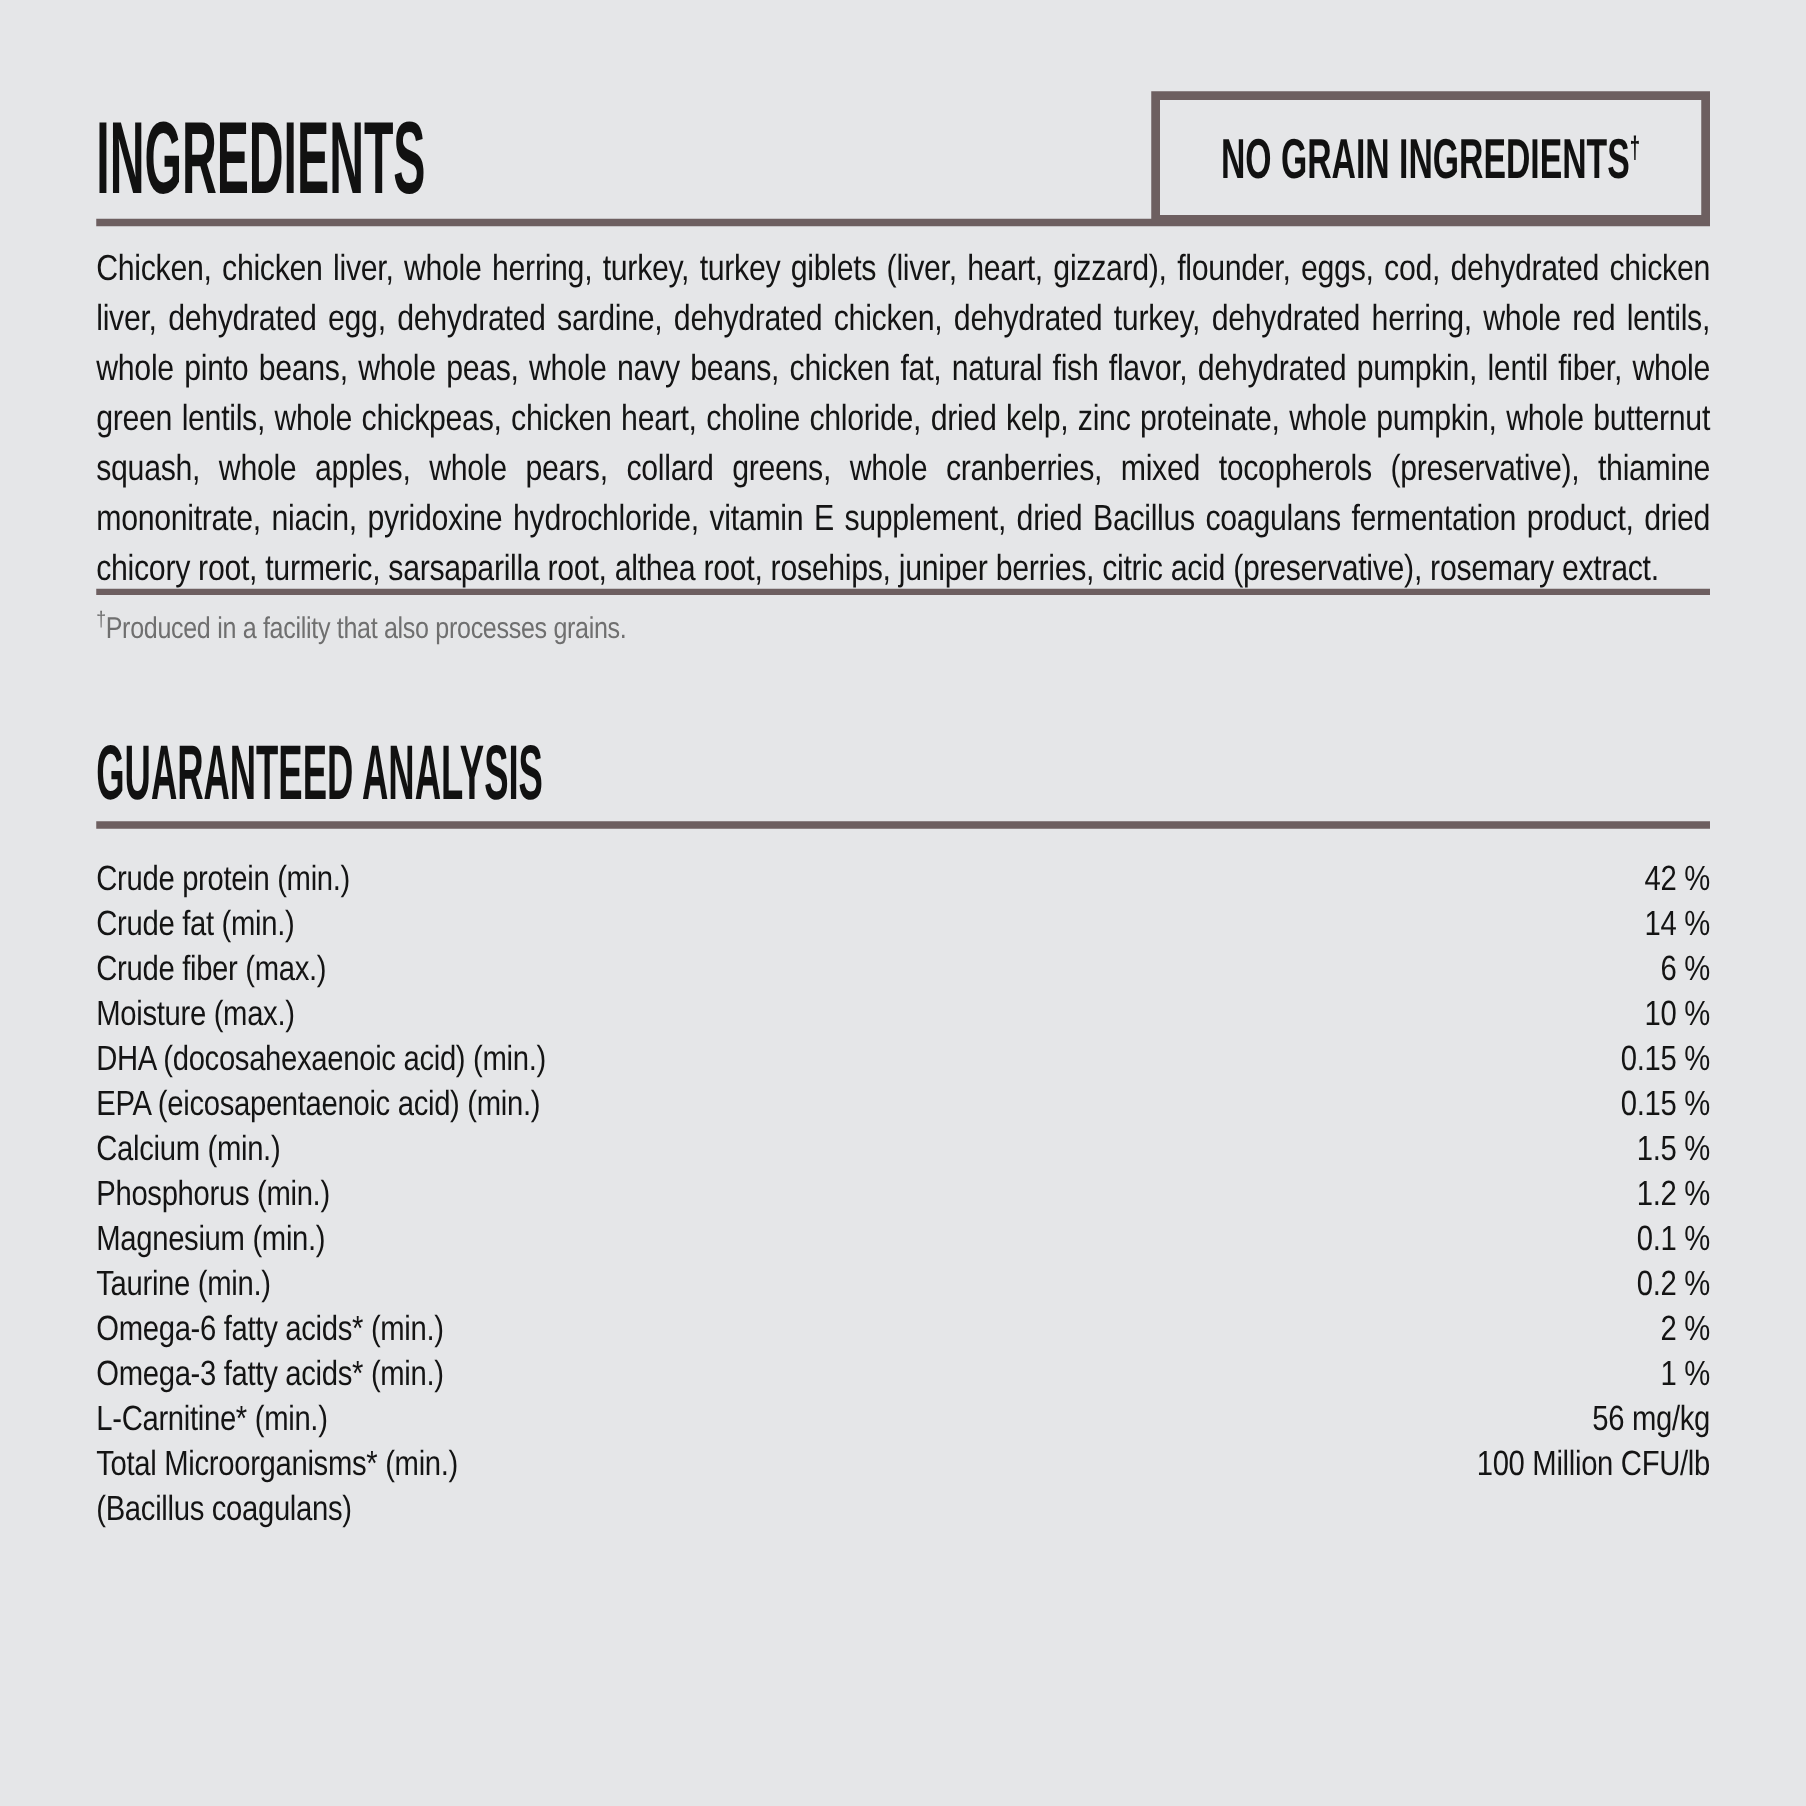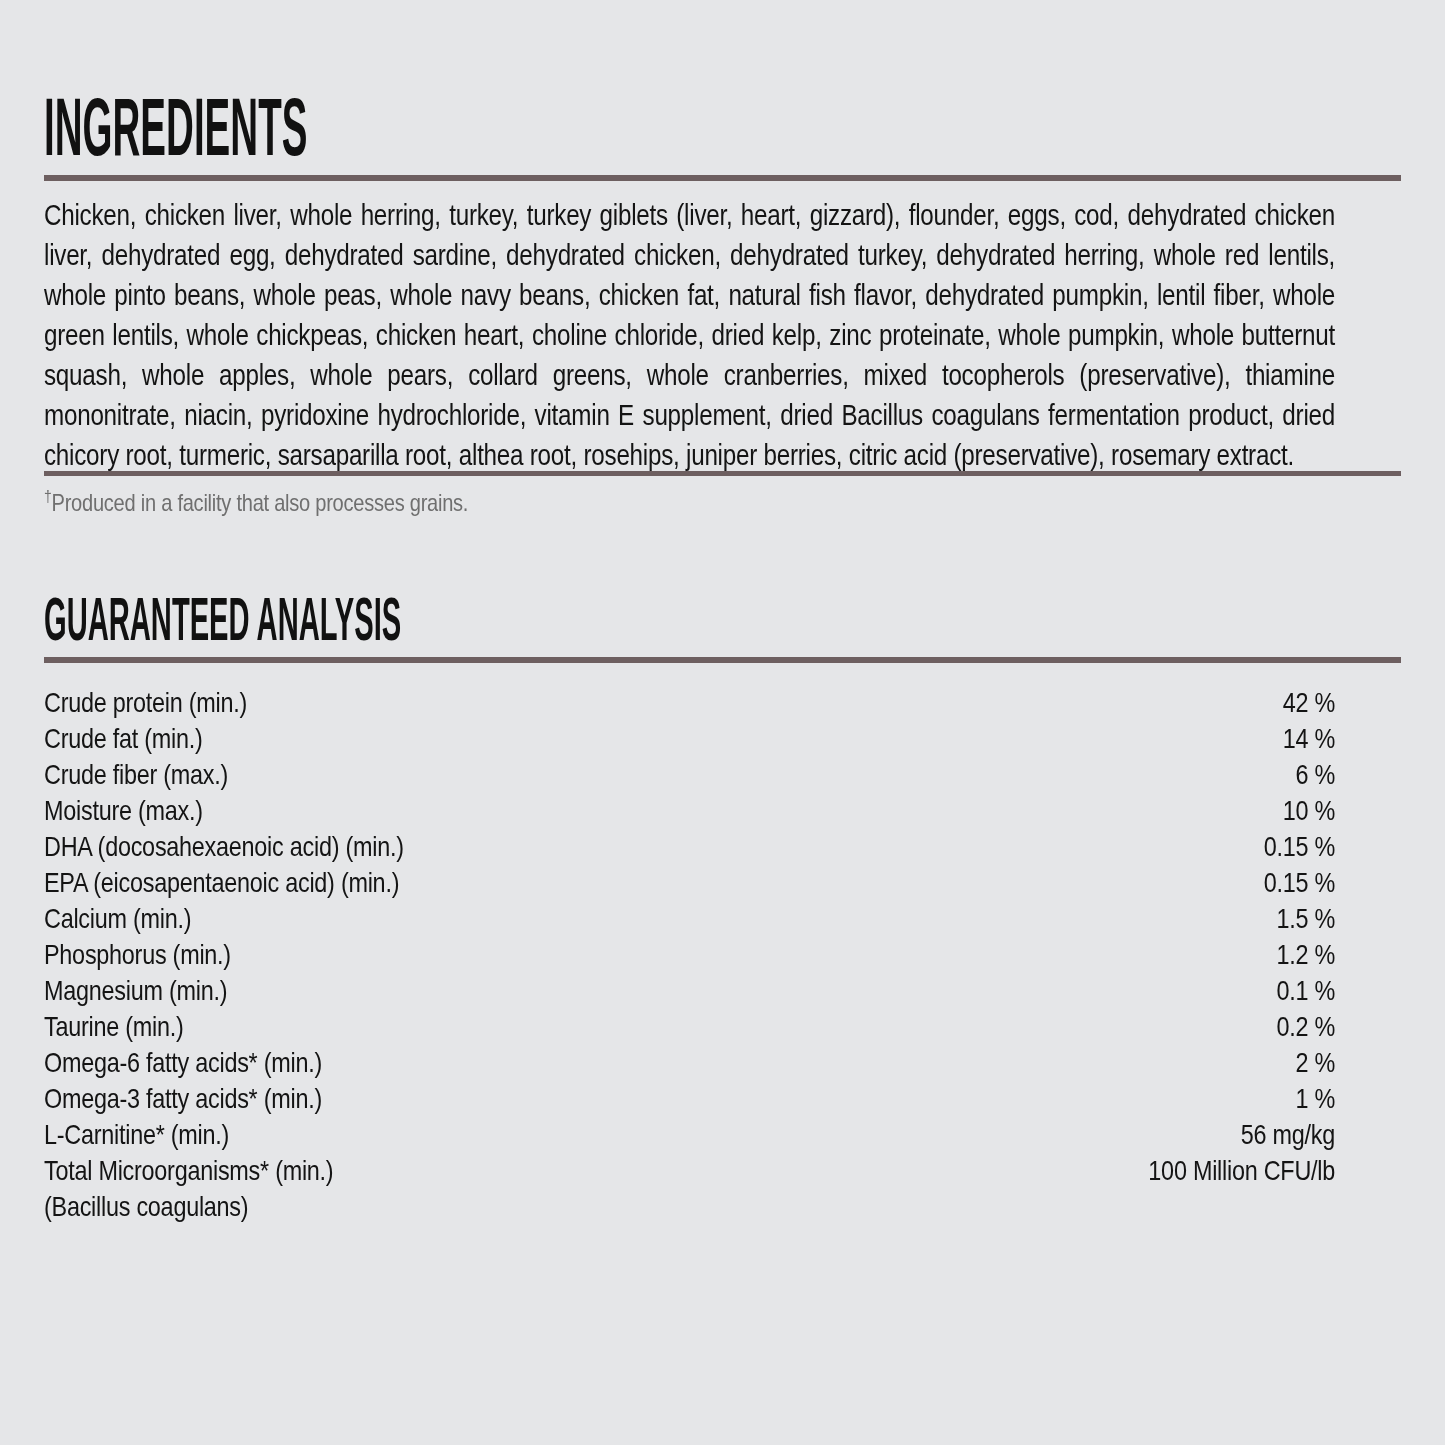--- a/index.html
+++ b/index.html
@@ -3,21 +3,21 @@
 <meta charset="utf-8">
 <style>
   html,body { margin:0; padding:0; }
   body {
     width:1445px; height:1445px;
     background:#e5e6e8;
     font-family:"Liberation Sans", sans-serif;
     color:#161616;
     overflow:hidden;
   }
-  .page { box-sizing:border-box; width:1445px; height:1047px; padding:0 44px; }
+  .page { box-sizing:border-box; width:1445px; height:1047px; padding:0 77px; }
 
   
   .condensed {
     display:inline-block;
     font-weight:700;
     white-space:nowrap;
     transform:scaleX(0.47);
     transform-origin:0 100%;
     color:#111;
   }
@@ -81,20 +81,23 @@
   .ga-label { text-align:left; }
   .ga-value { text-align:right; }
 </style>
 </head>
 <body>
 
 <div class="page">
 
   <div class="header-row">
     <h1 class="title-ingredients"><span class="condensed">INGREDIENTS</span></h1>
+    <div class="no-grain-box">
+      <span class="badge-text"><span>NO GRAIN INGREDIENTS</span><sup>†</sup></span>
+    </div>
   </div>
 
   <div class="rule"></div>
 
   <p class="ingredients-text condense-x">Chicken, chicken liver, whole herring, turkey, turkey giblets (liver, heart, gizzard), flounder, eggs, cod, dehydrated chicken liver, dehydrated egg, dehydrated sardine, dehydrated chicken, dehydrated turkey, dehydrated herring, whole red lentils, whole pinto beans, whole peas, whole navy beans, chicken fat, natural fish flavor, dehydrated pumpkin, lentil fiber, whole green lentils, whole chickpeas, chicken heart, choline chloride, dried kelp, zinc proteinate, whole pumpkin, whole butternut squash, whole apples, whole pears, collard greens, whole cranberries, mixed tocopherols (preservative), thiamine mononitrate, niacin, pyridoxine hydrochloride, vitamin E supplement, dried Bacillus coagulans fermentation product, dried chicory root, turmeric, sarsaparilla root, althea root, rosehips, juniper berries, citric acid (preservative), rosemary extract.</p>
 
   <div class="rule-thin"></div>
 
   <p class="footnote condense-x"><sup>†</sup><span>Produced in a facility that also processes grains.</span></p>
 

